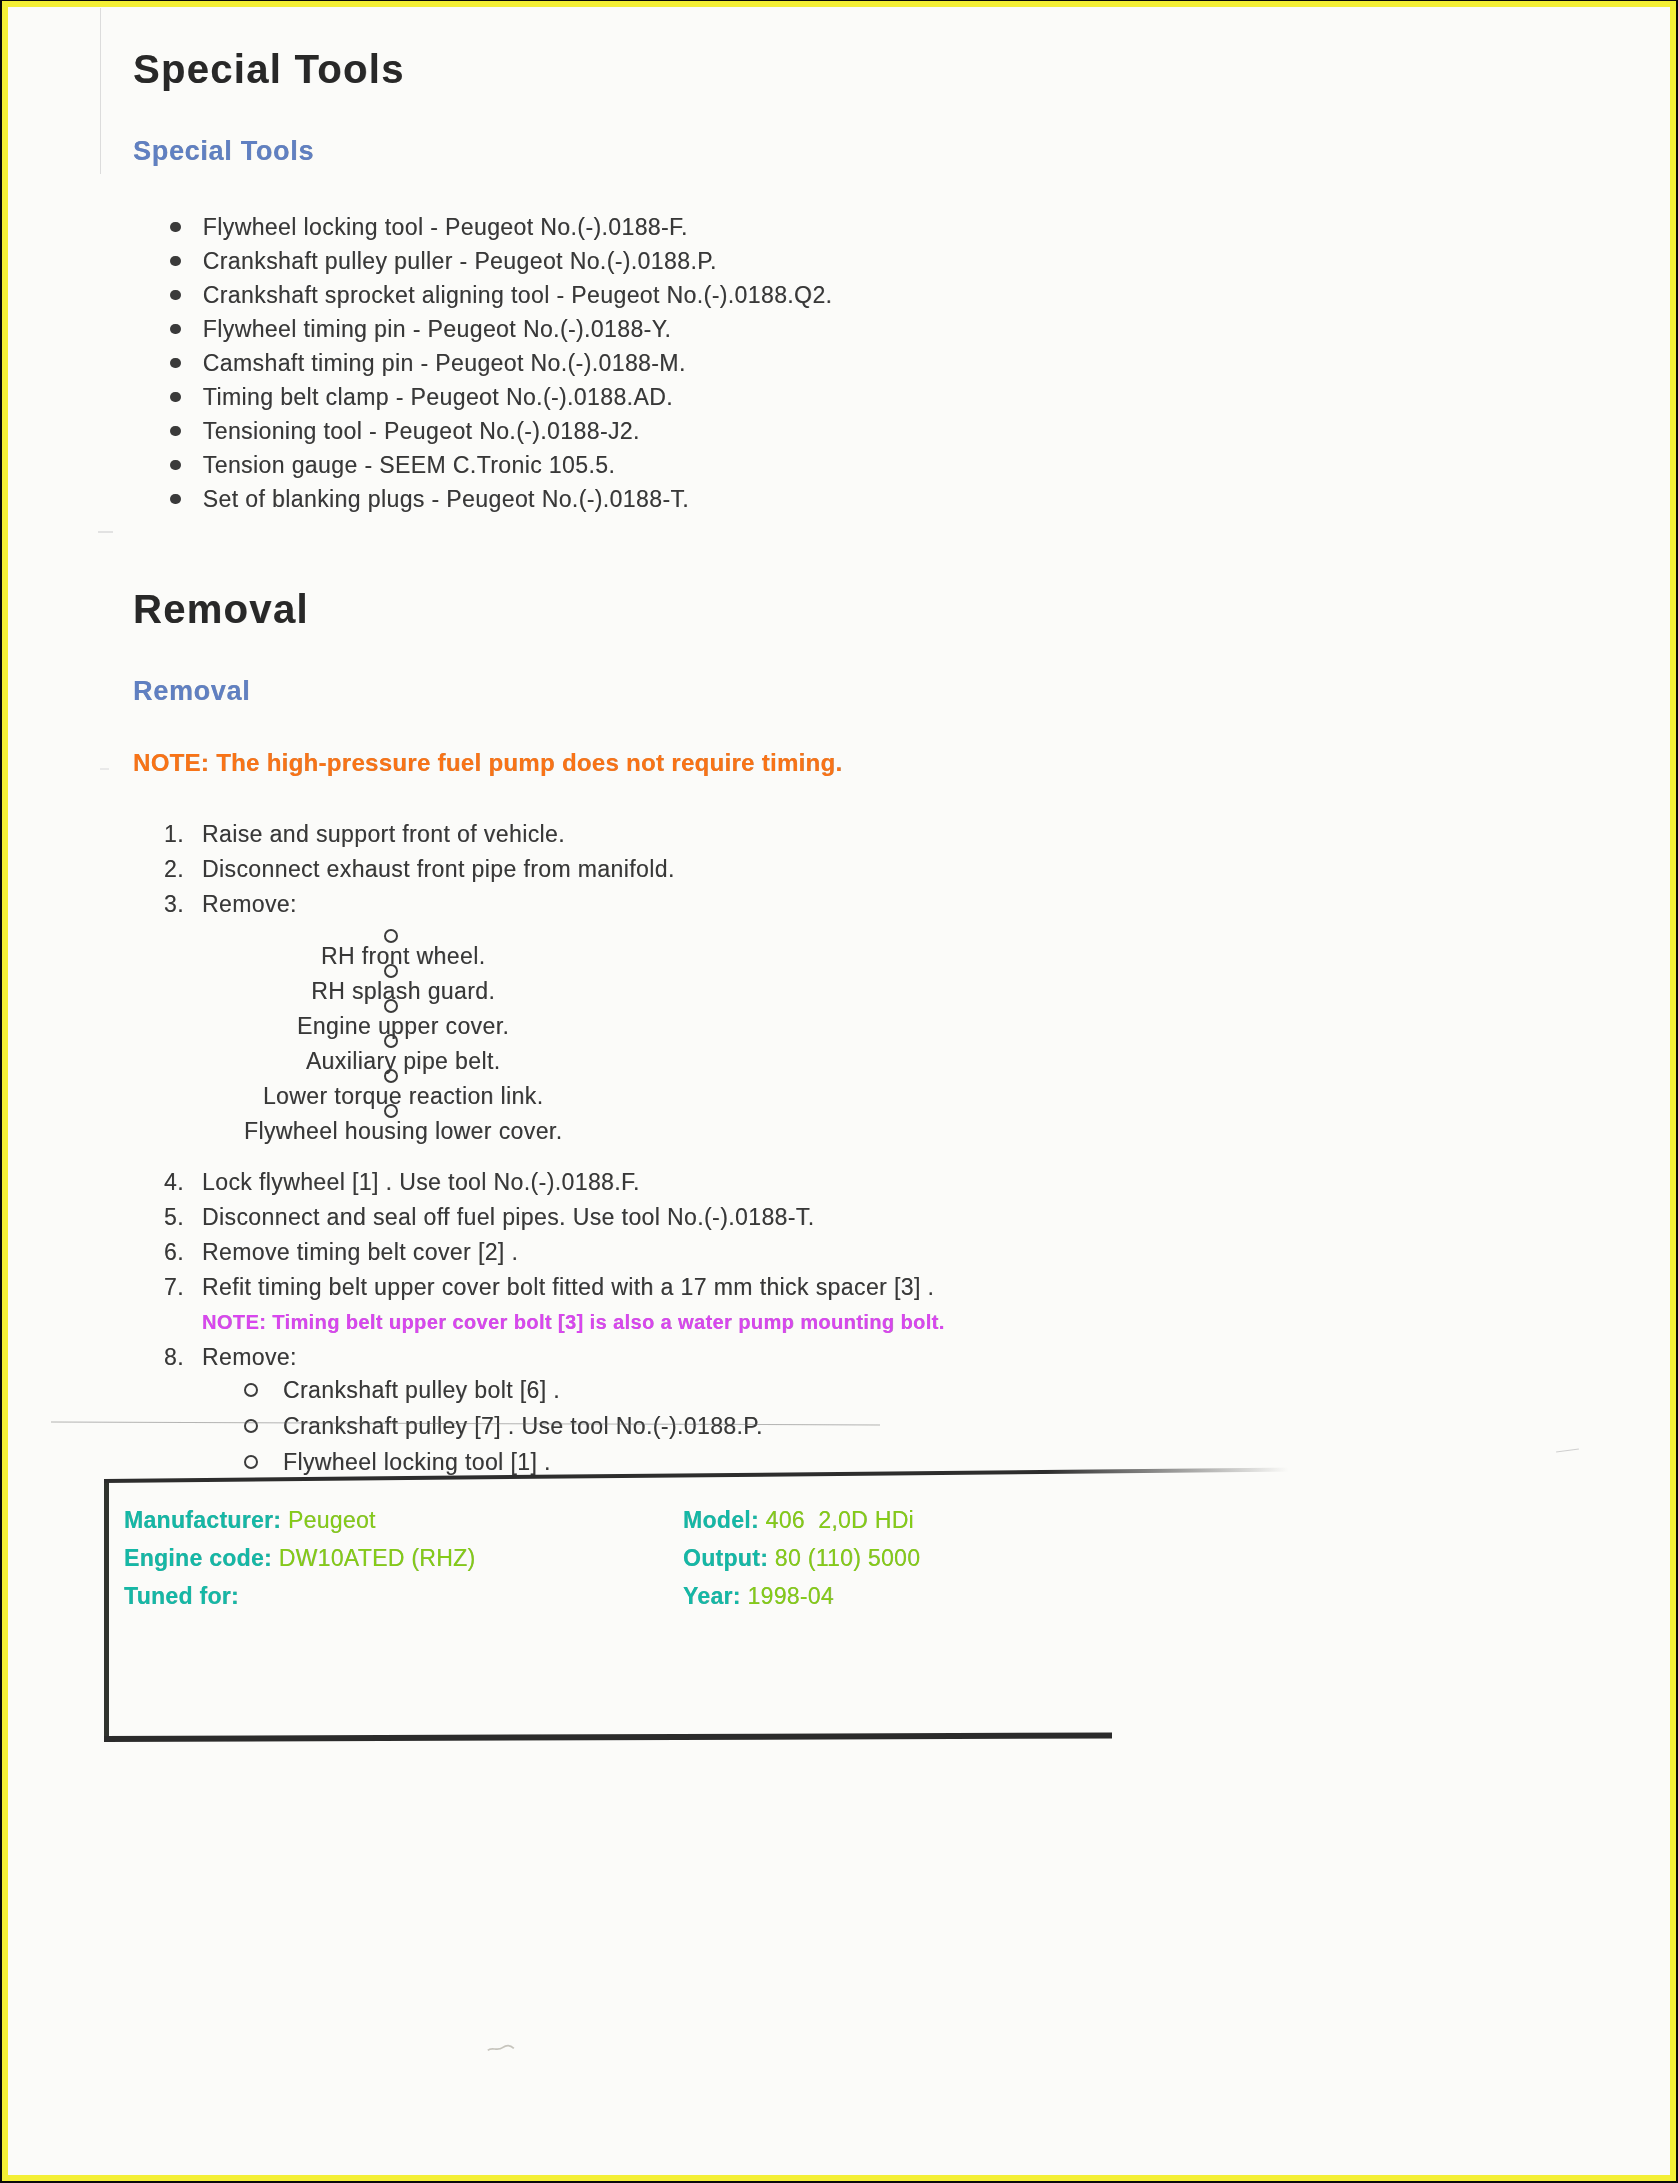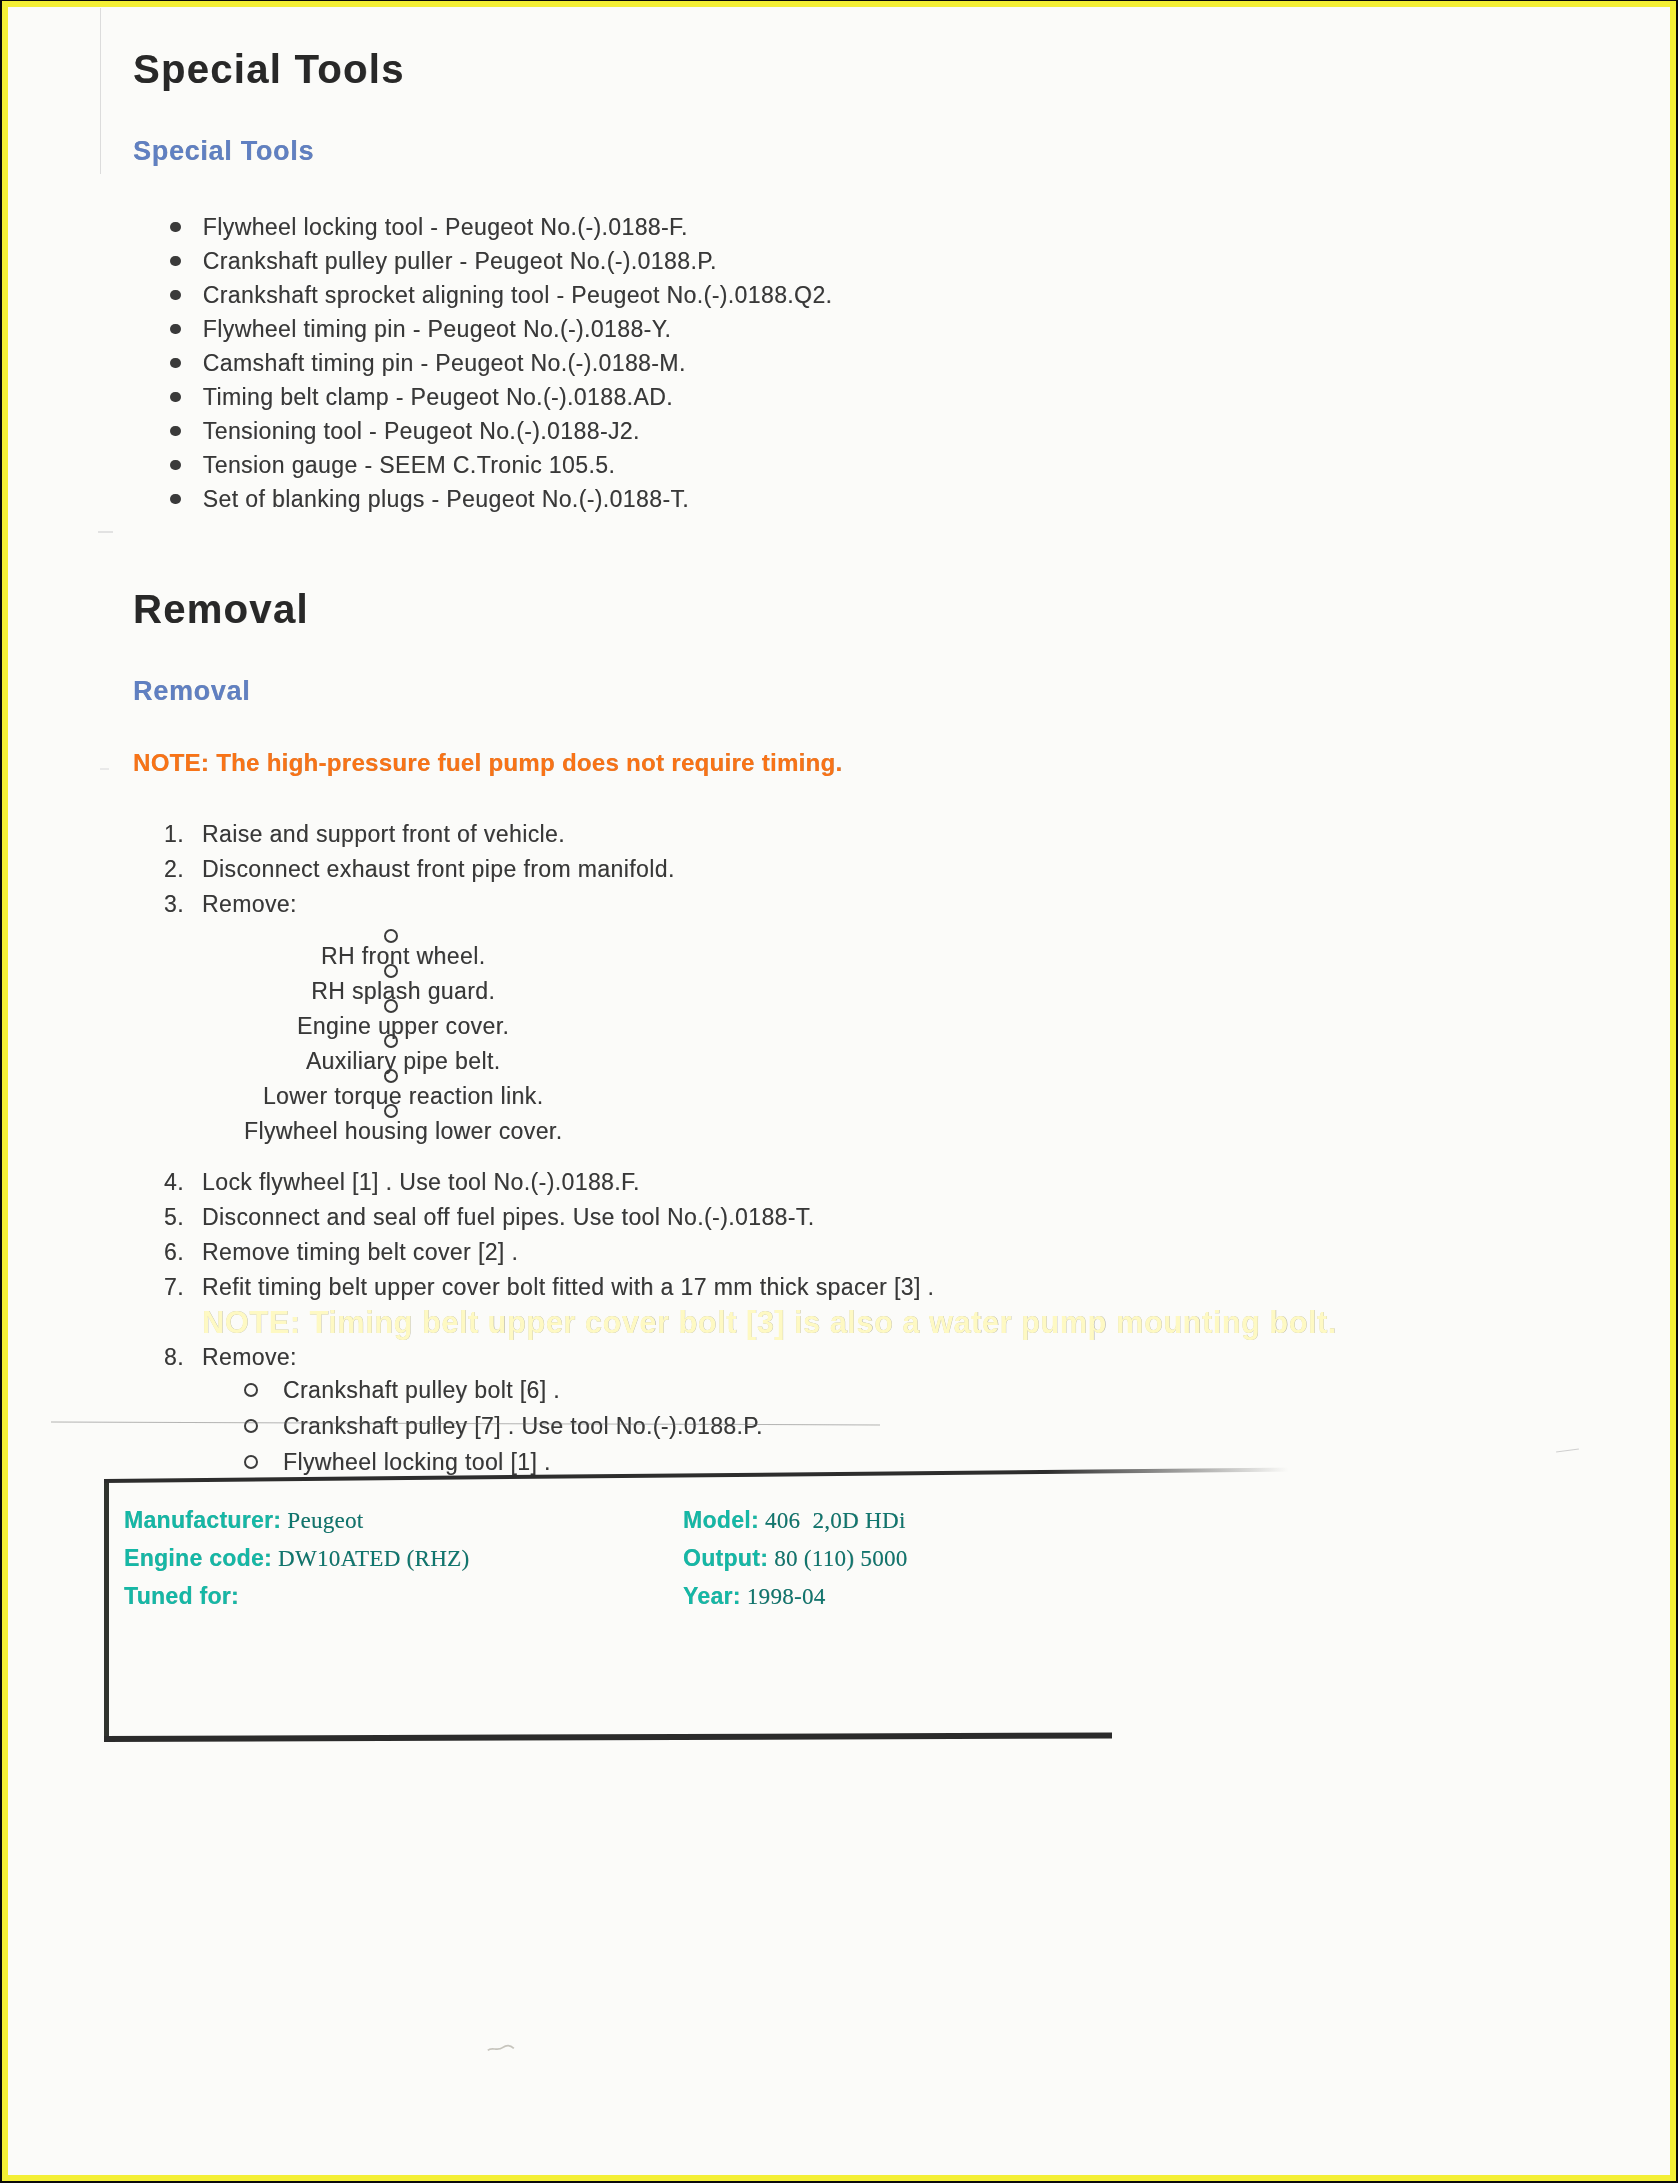--- a/index.html
+++ b/index.html
@@ -19,35 +19,35 @@
   .listblock{position:absolute;}
   .row{display:flex;align-items:center;font-size:23px;letter-spacing:0.4px;}
   .tools .row{height:34px;}
   .steps .row{height:35px;}
   .subs .row{height:35px;flex-direction:column;}
   .subs8 .row{height:36px;}
   .dot{width:10.8px;height:10.8px;border-radius:50%;background:#3a3a3a;margin-right:22px;flex:none;}
   .ring{width:14px;height:14px;border:2px solid #3c3c3c;border-radius:50%;background:transparent;
         margin-right:25px;flex:none;box-sizing:border-box;}
   .num{width:38px;flex:none;}
-  .stepnote{font-weight:bold;color:#fef9c3;font-size:31px;}
+  .stepnote{font-weight:bold;color:#d946ef;font-size:20px;}
 
   .infobox{position:absolute;left:104px;top:1479px;width:1213px;height:263px;}
   .bx-left{position:absolute;left:0;top:0;width:4.7px;height:100%;background:#30332e;}
   .bx-top{position:absolute;left:0;top:0;height:4px;width:1209px;
           background:linear-gradient(to right,#2d2d2d 0,#2d2d2d 78%,rgba(45,45,45,0) 98%);
           transform:rotate(-0.55deg);transform-origin:left center;}
   .bx-bottom{position:absolute;left:0;bottom:0;height:6px;width:1008px;background:#2b2b2b;
           transform:rotate(-0.2deg);transform-origin:left center;}
   .bx-rows{position:absolute;left:20px;top:28px;right:0;}
   .bx-row{position:relative;height:38px;font-size:23px;letter-spacing:0.3px;}
   .bx-l{position:absolute;left:0;white-space:pre-wrap;}
   .bx-r{position:absolute;left:559px;white-space:pre-wrap;}
   .bx-label{font-weight:bold;color:#14b8a6;}
-  .bx-val{color:#0f766e;font-family:Liberation Serif, serif;}
+  .bx-val{color:#84cc16;}
 
   .scan-vline{position:absolute;left:100px;top:8px;width:1.3px;height:166px;background:#dcdcdc;}
   .scan-dash1{position:absolute;left:98px;top:531px;width:15px;height:2px;background:#e2e2e2;}
   .scan-dash2{position:absolute;left:100px;top:768px;width:9.4px;height:2px;background:#e9e9e9;}
   .scan-strike{position:absolute;left:51px;top:1423px;width:829px;height:1.3px;
                background:rgba(110,110,110,0.5);transform:rotate(0.2deg);}
   .scan-tick{position:absolute;left:1556px;top:1450px;width:23px;height:1.3px;background:#cfcfcf;
              transform:rotate(-8deg);}
   .scan-smudge{position:absolute;left:485px;top:2041px;}
 </style>

